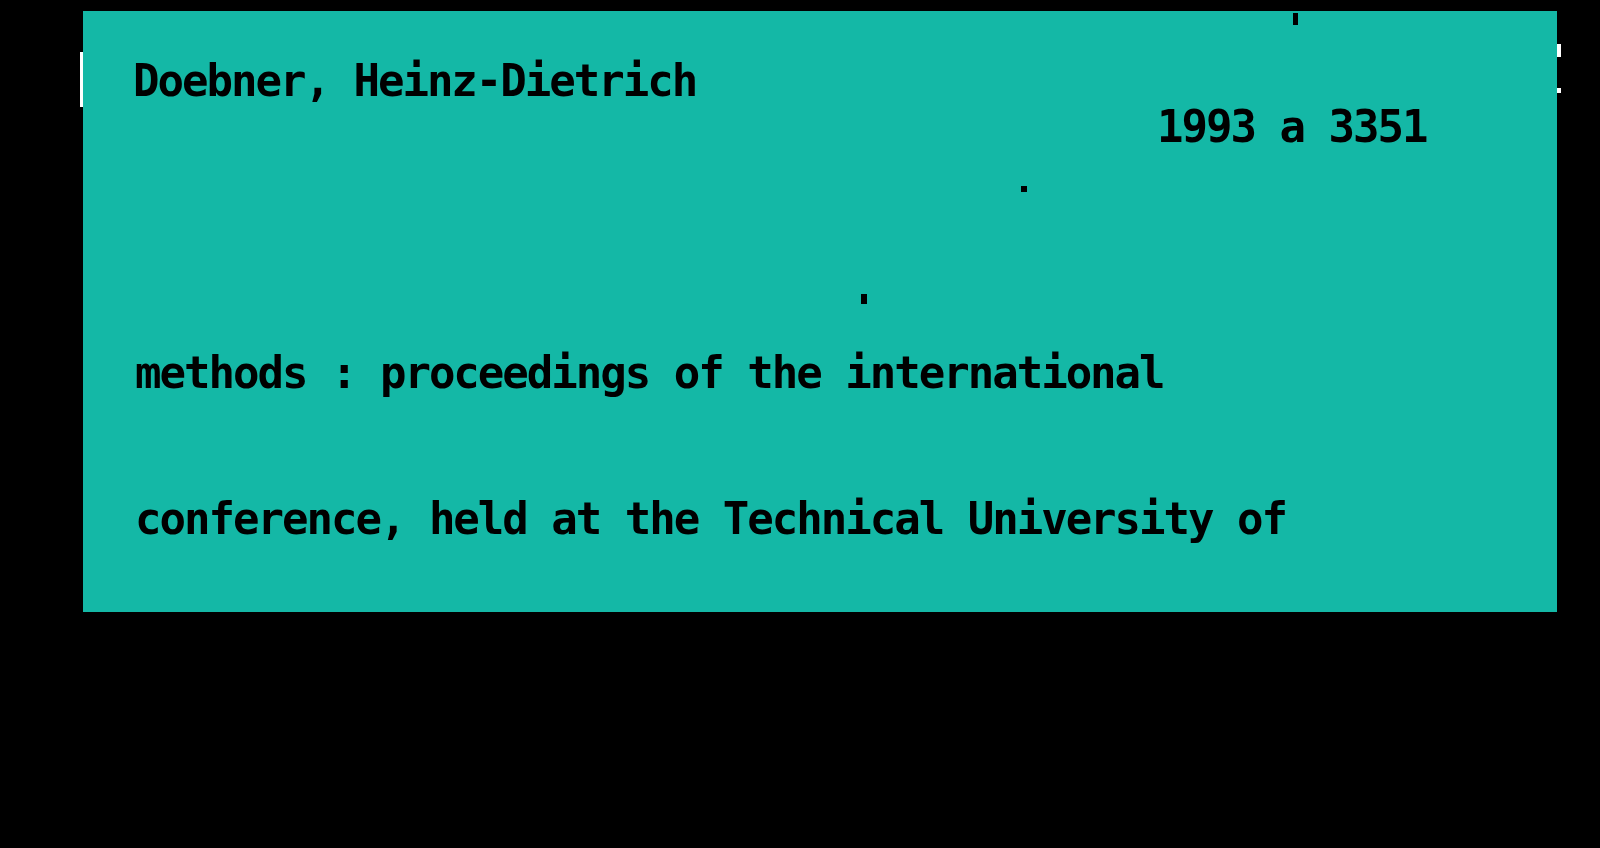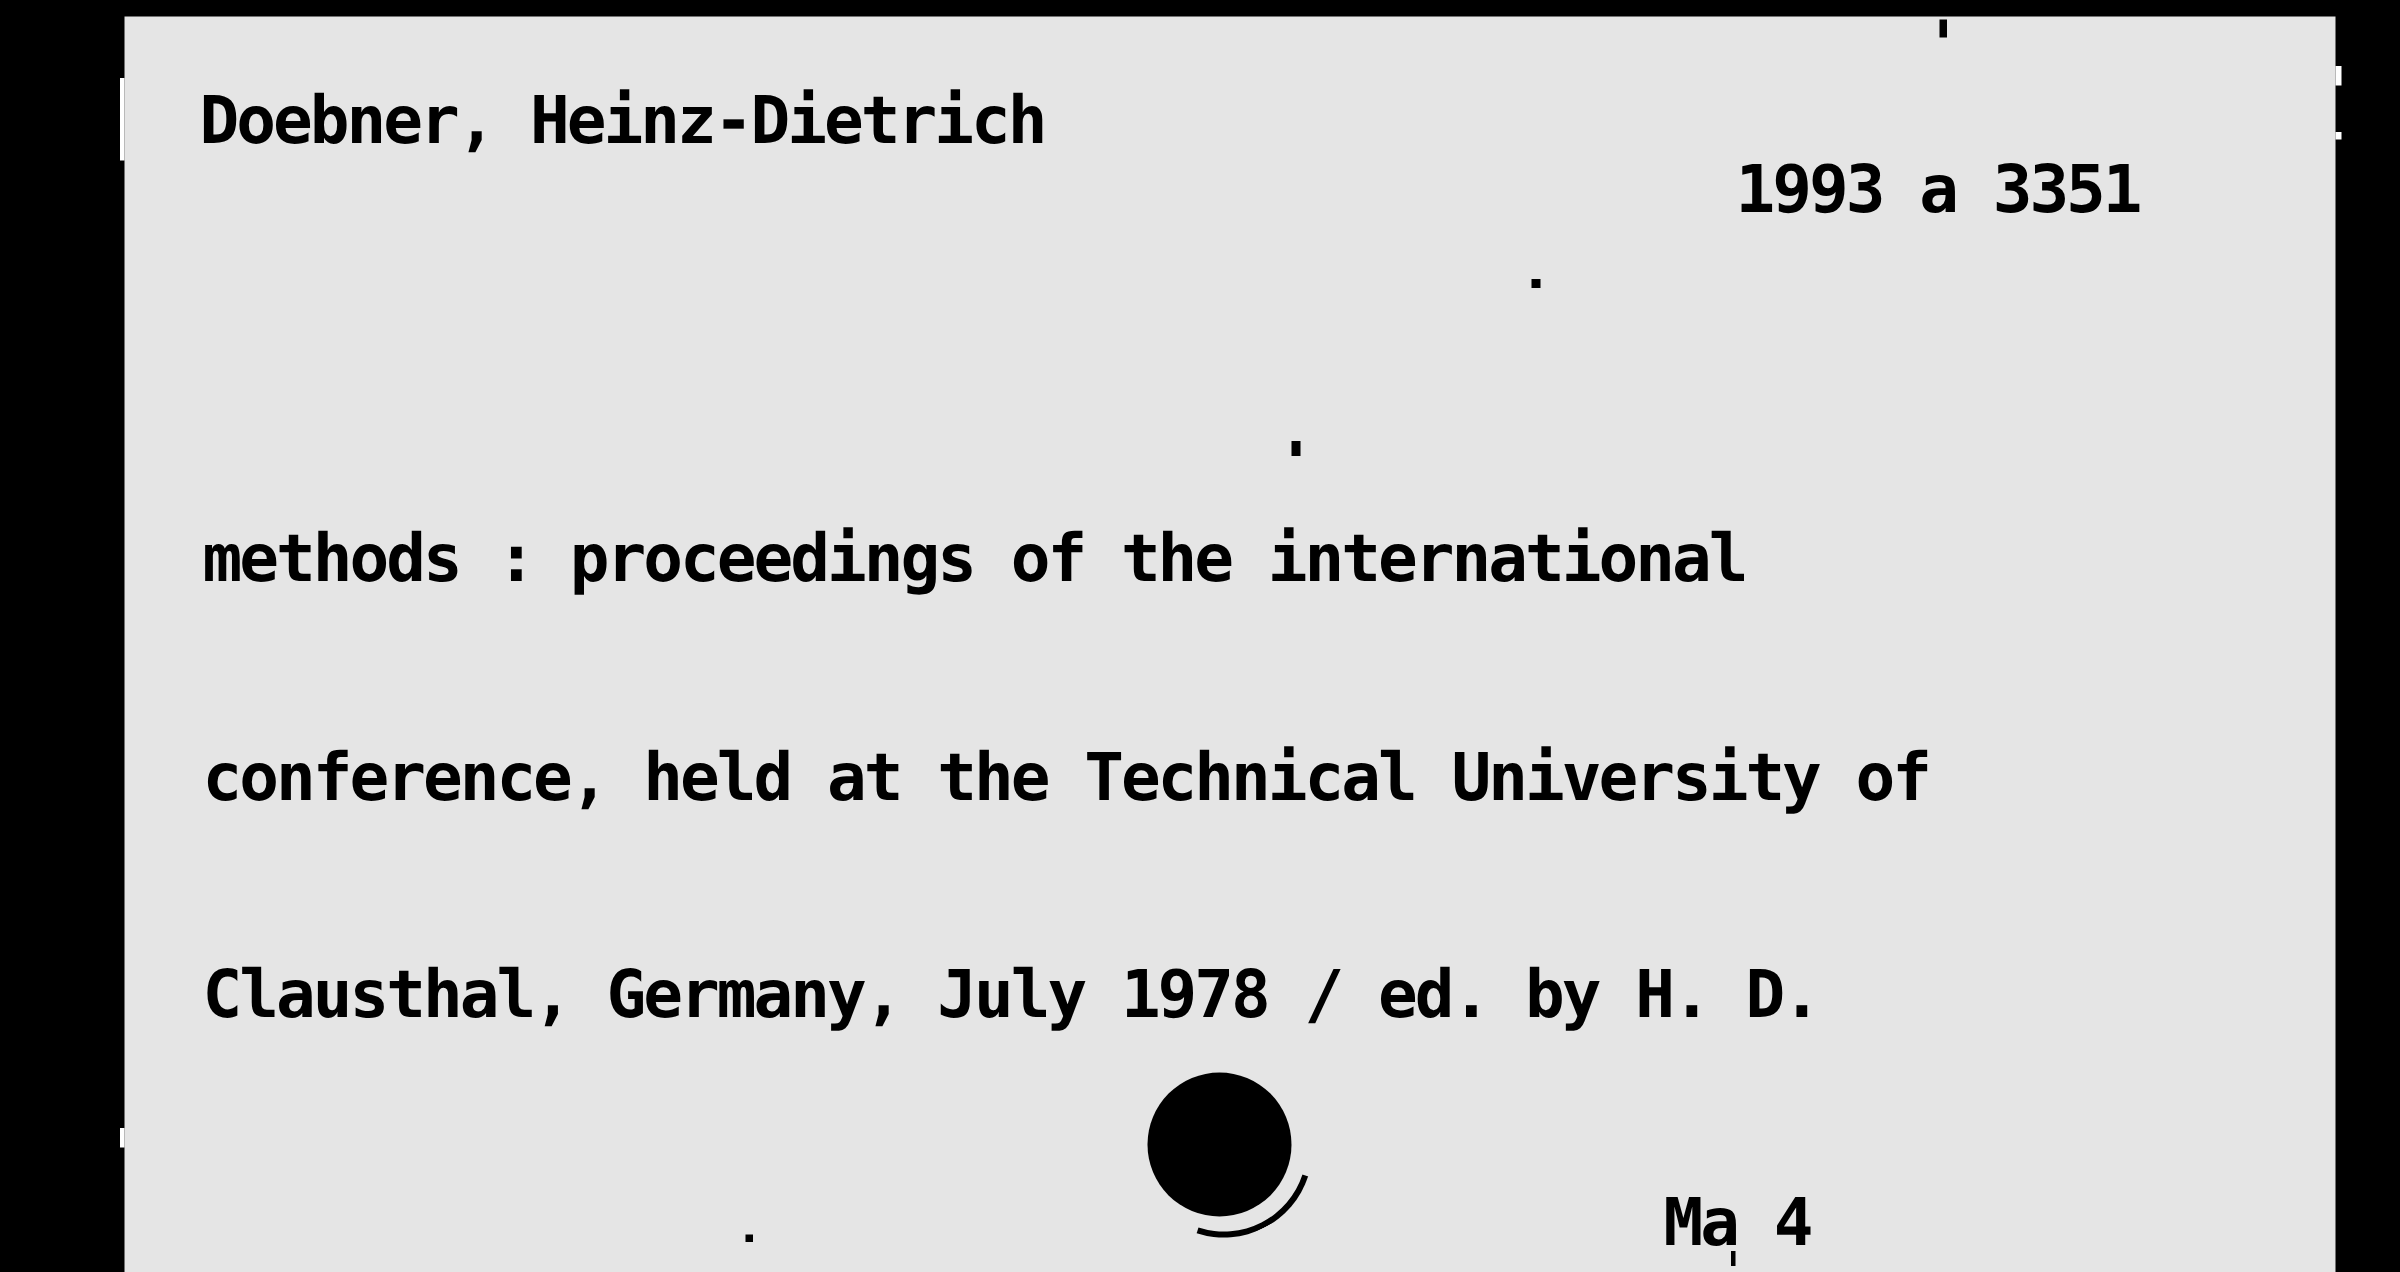--- a/index.html
+++ b/index.html
@@ -3,22 +3,22 @@
 <meta charset="utf-8">
 <style>
   html, body {
     margin: 0;
     padding: 0;
     background: #000;
   }
   .scan {
     position: relative;
     width: 1600px;
-    height: 848px;
-    background: #e5e5e5;
+    height: 612px;
+    background: #14b8a6;
     overflow: hidden;
     font-family: "DejaVu Sans Mono", "Liberation Mono", monospace;
     font-weight: bold;
     color: #000000;
   }
   
   .bar { position: absolute; background: #000; }
   .bar-left  { left: 0; top: 0; width: 83px; height: 848px; }
   .bar-top   { left: 0; top: 0; width: 1563px; height: 11px; }
   .bar-right { left: 1557px; top: 0; width: 43px; height: 848px; }

